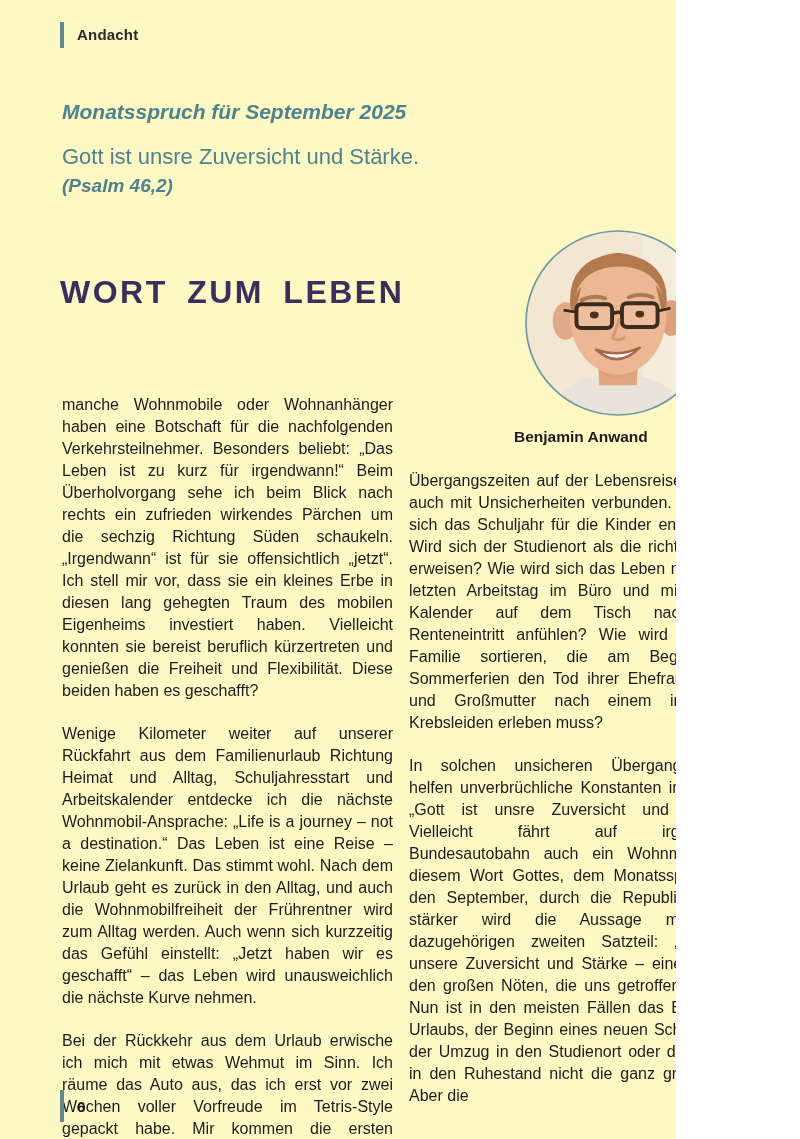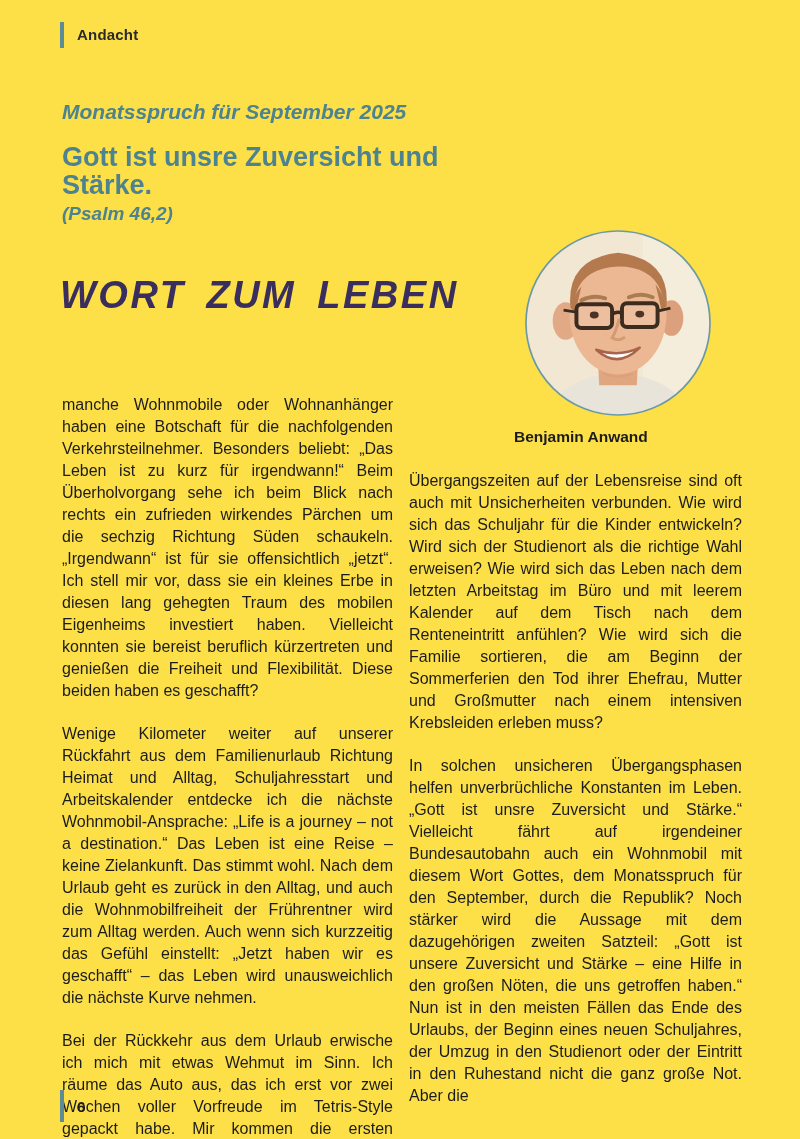--- a/index.html
+++ b/index.html
@@ -1,21 +1,21 @@
 <!DOCTYPE html>
 <html lang="de"><head>
 <meta charset="utf-8">
 <style>
   html, body { margin: 0; padding: 0; background: #ffffff; }
   body { font-family: "Liberation Sans", "DejaVu Sans", sans-serif; color: #1c1c1e; }
   #page {
     position: relative;
-    width: 800px;
+    width: 676px;
     height: 1139px;
-    background: #fde047;
+    background: #fef9c3;
     overflow: hidden;
   }
   
   .kicker-bar {
     position: absolute;
     width: 4px;
     background: #5d8b96;
   }
   #header-bar { left: 60px; top: 22px; height: 26px; }
   #section-label {
@@ -36,45 +36,44 @@
     color: #4d8290;
   }
   #intro-kicker {
     font-size: 21px;
     font-weight: 700;
     line-height: 26px;
     margin: 0;
     font-style: italic;
   }
   #intro-verse {
-    font-size: 27px;
-    font-weight: 700;
+    font-size: 22px;
+    font-weight: 400;
     line-height: 28px;
     margin: 18px 0 0 0;
   }
   #intro-reference {
     font-size: 19px;
     font-style: italic;
     font-weight: 700;
     line-height: 24px;
     margin: 3px 0 0 0;
   }
   
   #article-title {
     position: absolute;
     left: 60px;
     top: 274px;
     margin: 0;
-    font-size: 38px;
+    font-size: 32px;
     font-weight: 800;
     letter-spacing: 2.5px;
     word-spacing: 8px;
     color: #3a2e5e;
     white-space: nowrap;
-    font-style: italic;
   }
   
   #author-photo {
     position: absolute;
     left: 524px;
     top: 229px;
     width: 188px;
     height: 188px;
   }
   #author-caption {

